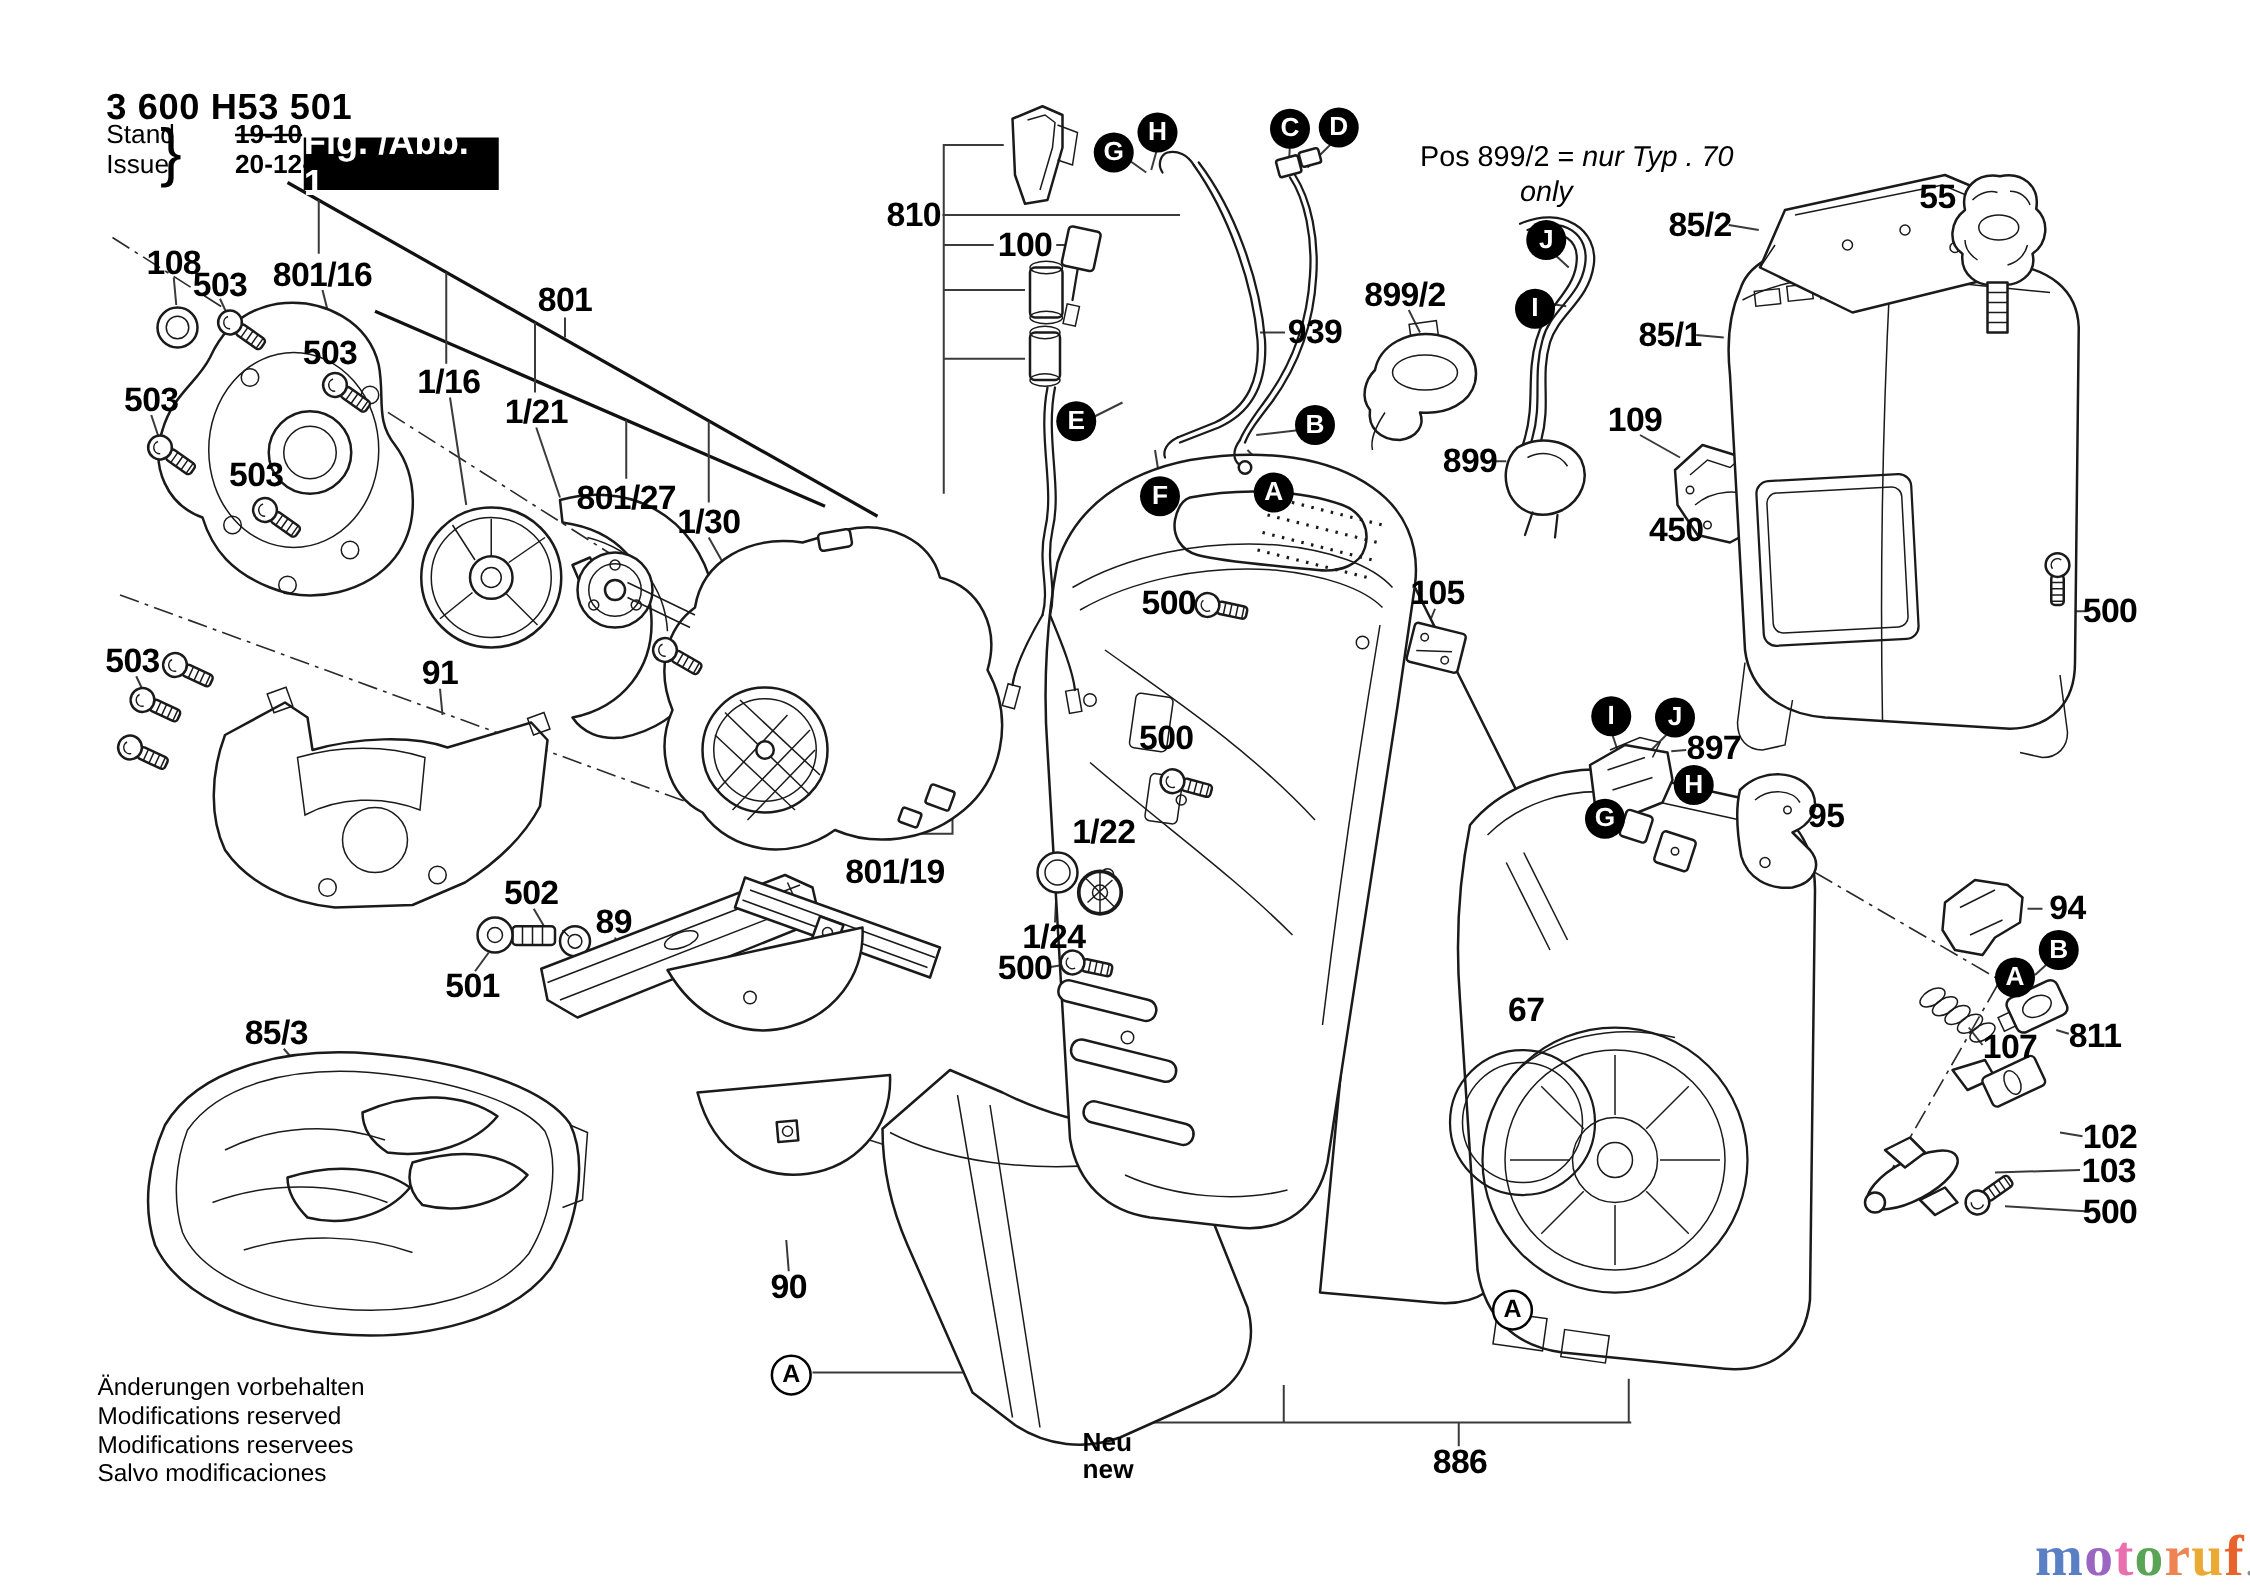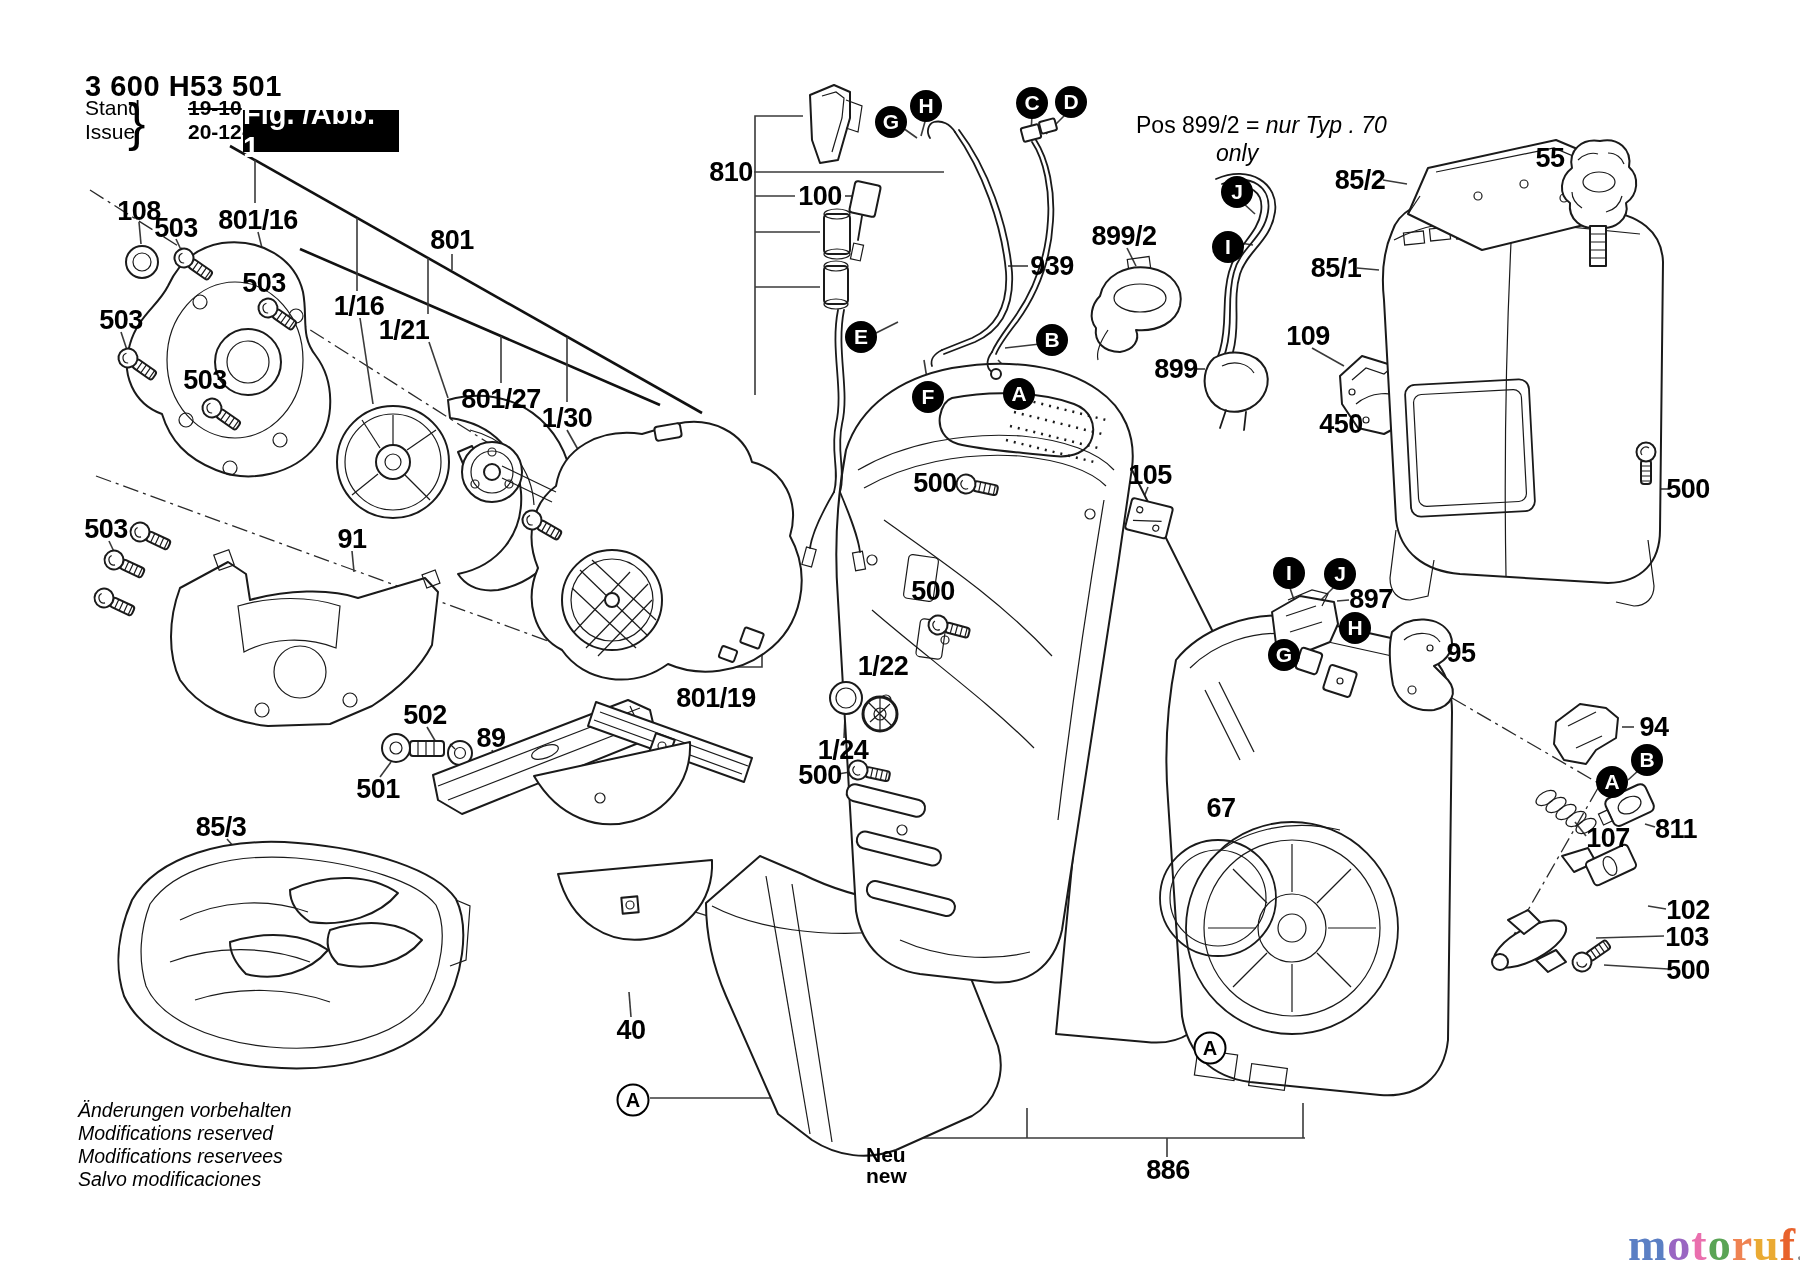--- a/index.html
+++ b/index.html
@@ -15,21 +15,21 @@
   .strike{text-decoration:line-through;}
   .figbox{position:absolute;left:243px;top:110px;width:156px;height:42px;background:#000;color:#fff;
           display:flex;align-items:center;justify-content:center;font-size:29px;font-weight:bold;}
   .note1{position:absolute;left:1100px;top:112px;font-size:23px;white-space:nowrap;margin-left:36px;}
   .note1 i{font-style:italic;}
   .note2{position:absolute;left:1216px;top:140px;font-size:23px;font-style:italic;}
   .co{position:absolute;width:32px;height:32px;border-radius:50%;background:#000;color:#fff;
       display:flex;align-items:center;justify-content:center;font-weight:bold;font-size:21px;
       transform:translate(-50%,-50%);}
   .co.outline{background:#fff;color:#000;border:2.5px solid #000;width:29px;height:29px;font-size:20px;}
-  .footer{position:absolute;left:78px;top:1099px;font-size:19.5px;line-height:23px;font-style:italic;}
+  .footer{position:absolute;left:78px;top:1099px;font-size:19.5px;line-height:23px;}
   .neu{position:absolute;left:866px;top:1144px;font-size:21px;font-weight:bold;line-height:21px;}
   .wm{position:absolute;left:1628px;top:1218px;display:flex;align-items:baseline;
       font-family:"Liberation Serif",serif;font-weight:bold;font-size:46px;letter-spacing:1px;cursor:pointer;}
   .wm .sfx{font-size:23px;font-weight:bold;margin-left:1px;}
 </style>
 </head>
 <body>
 
 <div class="stage">
 
@@ -514,21 +514,21 @@
 <div class="note1"><span>Pos 899/2 =</span>&nbsp;<i>nur Typ . 70</i></div>
 <div class="note2">only</div>
 
 <div class="pl" style="left:139px;top:211px">108</div>
 <div class="pl" style="left:176px;top:228px">503</div>
 <div class="pl" style="left:258px;top:220px">801/16</div>
 <div class="pl" style="left:452px;top:240px">801</div>
 <div class="pl" style="left:264px;top:283px">503</div>
 <div class="pl" style="left:359px;top:306px">1/16</div>
 <div class="pl" style="left:121px;top:320px">503</div>
-<div class="pl" style="left:404px;top:330px">1/21</div>
+<div class="pl" style="left:429px;top:330px">1/21</div>
 <div class="pl" style="left:205px;top:380px">503</div>
 <div class="pl" style="left:501px;top:399px">801/27</div>
 <div class="pl" style="left:567px;top:418px">1/30</div>
 <div class="pl" style="left:106px;top:529px">503</div>
 <div class="pl" style="left:352px;top:539px">91</div>
 <div class="pl" style="left:731px;top:172px">810</div>
 <div class="pl" style="left:820px;top:196px">100</div>
 <div class="pl" style="left:1052px;top:266px">939</div>
 <div class="pl" style="left:1124px;top:236px">899/2</div>
 <div class="pl" style="left:1176px;top:369px">899</div>
@@ -551,21 +551,21 @@
 <div class="pl" style="left:1654px;top:727px">94</div>
 <div class="pl" style="left:1676px;top:829px">811</div>
 <div class="pl" style="left:1608px;top:838px">107</div>
 <div class="pl" style="left:1688px;top:910px">102</div>
 <div class="pl" style="left:1687px;top:937px">103</div>
 <div class="pl" style="left:1688px;top:970px">500</div>
 <div class="pl" style="left:425px;top:715px">502</div>
 <div class="pl" style="left:378px;top:789px">501</div>
 <div class="pl" style="left:491px;top:738px">89</div>
 <div class="pl" style="left:221px;top:827px">85/3</div>
-<div class="pl" style="left:631px;top:1030px">40</div>
+<div class="pl" style="left:631px;top:1030px">90</div>
 <div class="pl" style="left:1168px;top:1170px">886</div>
 
 <div class="co" style="left:926px;top:106px">H</div>
 <div class="co" style="left:891px;top:122px">G</div>
 <div class="co" style="left:1032px;top:103px">C</div>
 <div class="co" style="left:1071px;top:102px">D</div>
 <div class="co" style="left:861px;top:337px">E</div>
 <div class="co" style="left:928px;top:397px">F</div>
 <div class="co" style="left:1052px;top:340px">B</div>
 <div class="co" style="left:1019px;top:394px">A</div>

